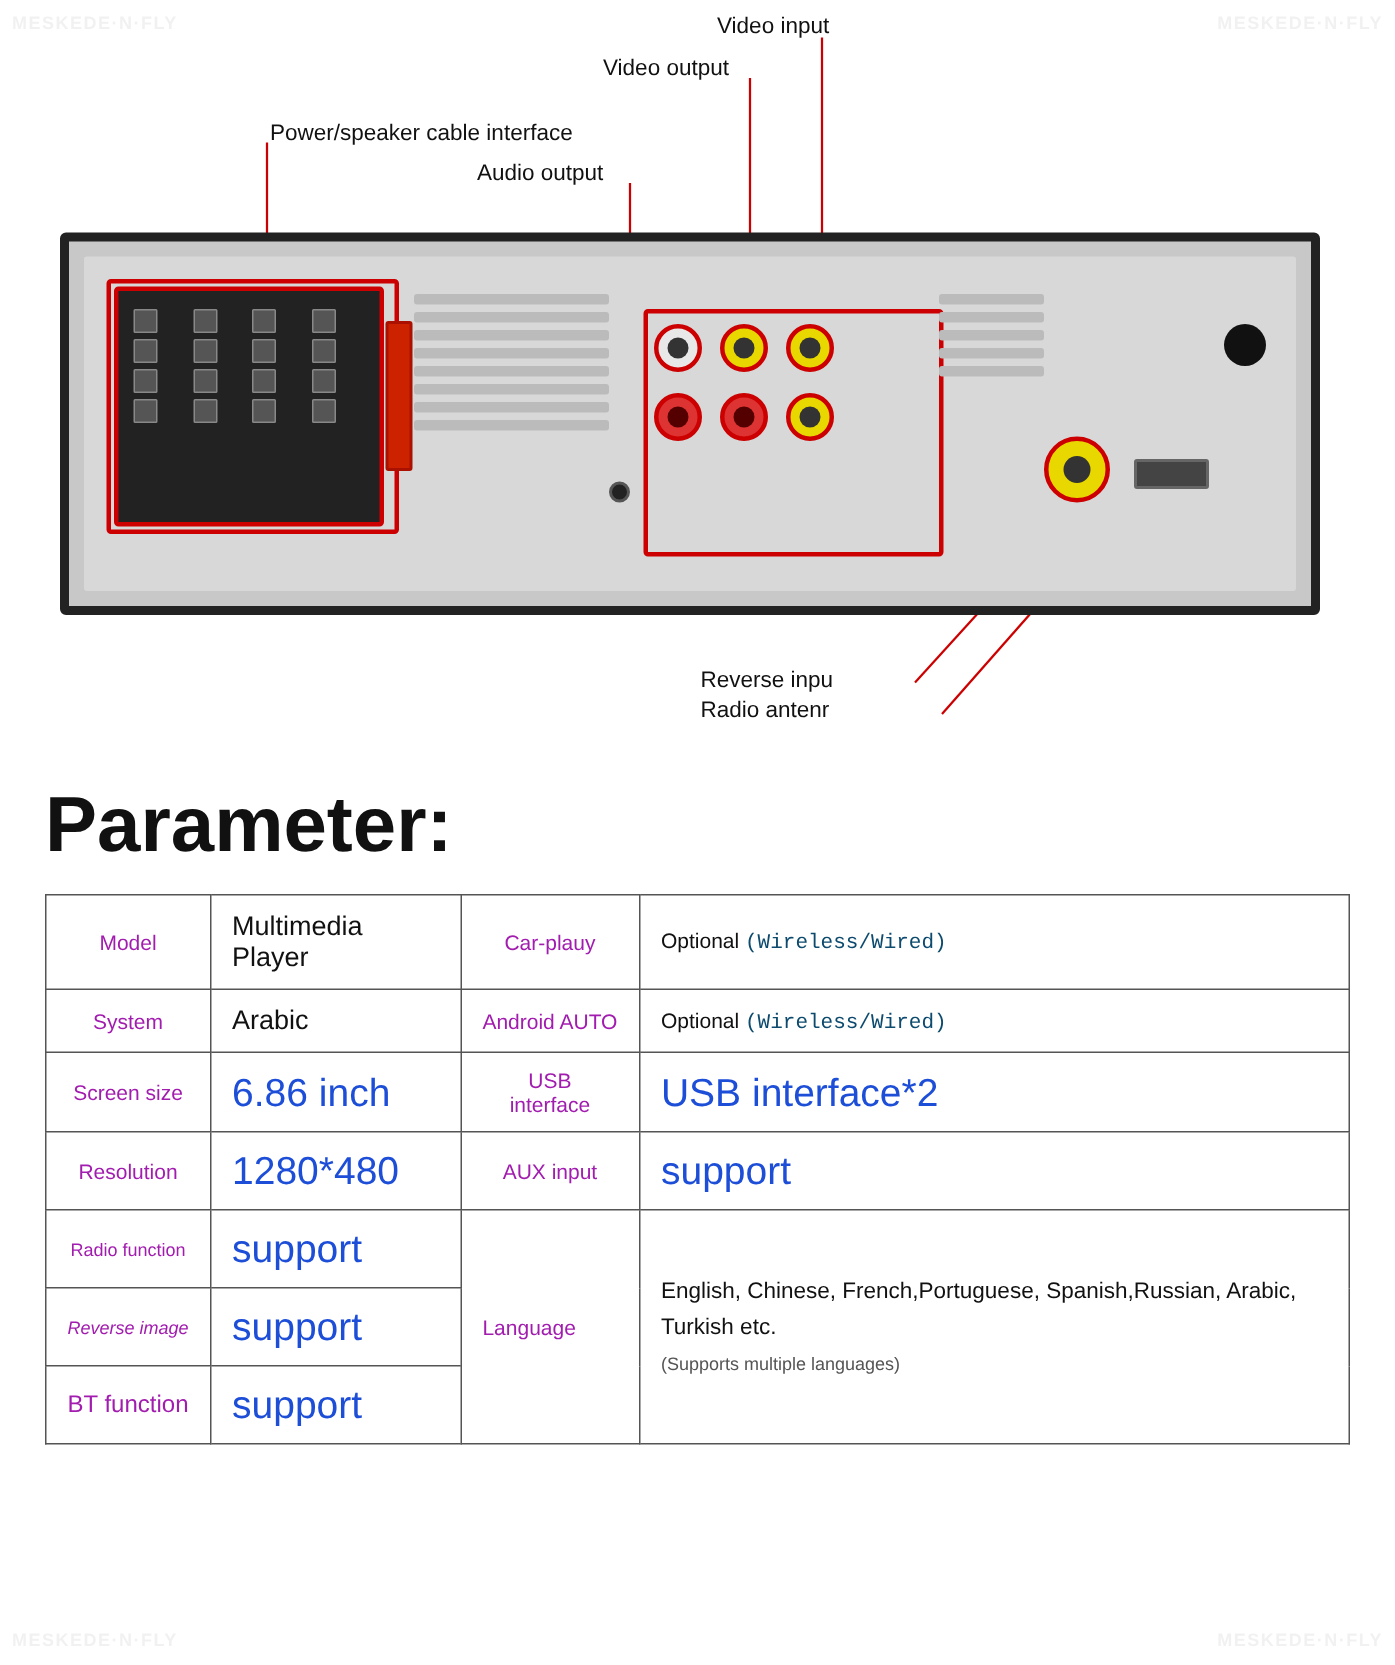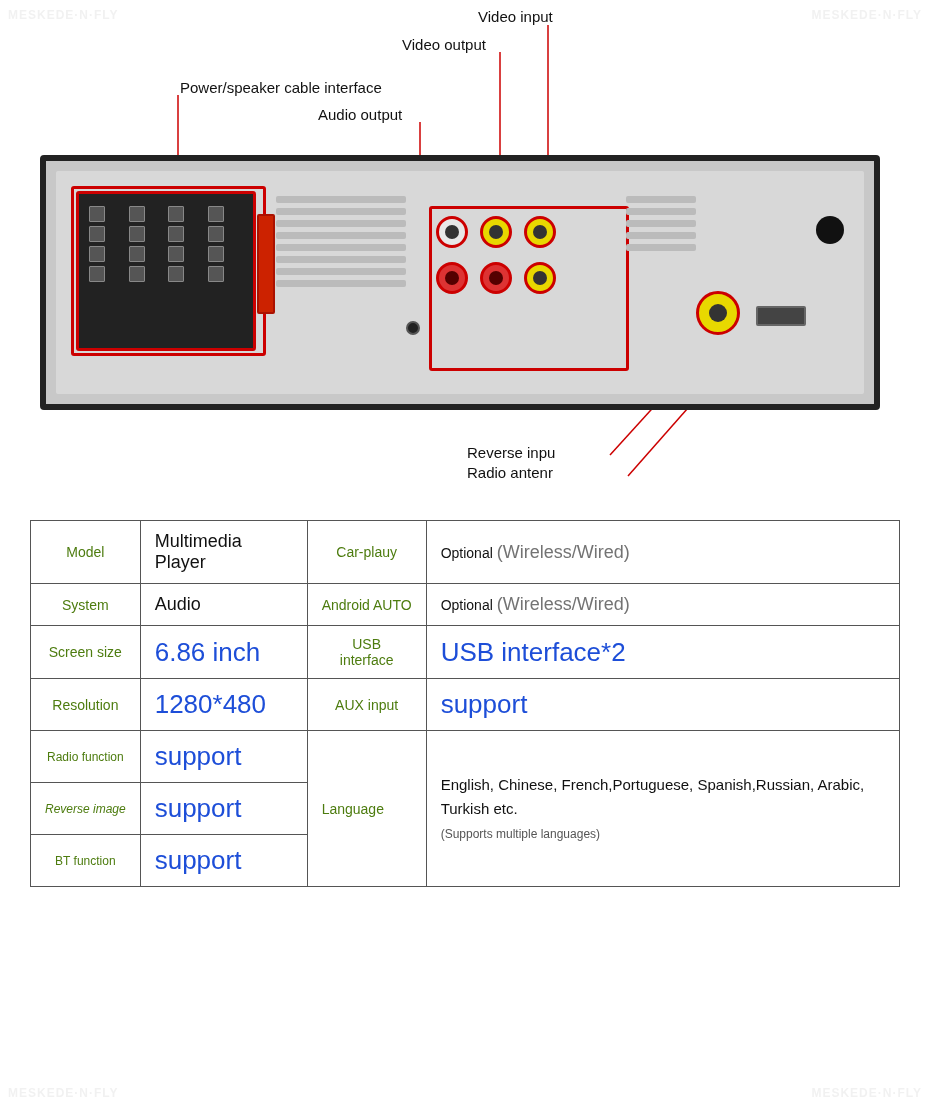--- a/index.html
+++ b/index.html
@@ -265,41 +265,42 @@
       border-collapse: collapse;
       border: 1.5px solid #555;
     }
     .param-table td {
       border: 1.5px solid #555;
       padding: 10px 14px;
       vertical-align: middle;
     }
     .cell-header {
       font-size: 14px;
-      color: #4d7c0f;
+      color: #a21caf;
       text-align: center;
       white-space: nowrap;
       margin-left: 40px;
     }
     .cell-value-large {
       font-size: 26px;
       color: #1d4ed8;
     }
     .cell-value-medium {
       font-size: 18px;
       color: #111;
       margin-top: 46px;
     }
     .cell-optional {
       font-size: 14px;
       color: #111;
     }
     .wireless-wired {
-      color: #737373;
-      font-size: 18px;
+      color: #0c4a6e;
+      font-size: 14px;
+      font-family: Liberation Mono, monospace;
     }
     .lang-cell {
       font-size: 15px;
       color: #111;
       line-height: 1.6;
       margin-left: 35px;
     }
     .lang-cell .small-note {
       font-size: 12px;
       color: #555;
@@ -425,36 +426,37 @@
       <div class="rca-large-inner"></div>
     </div>
 
     <div class="usb-port"></div>
 
     <div class="black-dot"></div>
   </div>
 </div>
 
 <div class="param-section">
+  <div class="param-title">Parameter:</div>
 
   <table class="param-table">
     <tbody>
 
       <tr>
         <td class="cell-header">Model</td>
         <td class="cell-value-medium">Multimedia Player</td>
         <td class="cell-header">Car-plauy</td>
         <td class="cell-optional">
           <span>Optional </span><span class="wireless-wired">(Wireless/Wired)</span>
         </td>
       </tr>
 
       <tr>
         <td class="cell-header">System</td>
-        <td class="cell-value-medium">Audio</td>
+        <td class="cell-value-medium">Arabic</td>
         <td class="cell-header">Android AUTO</td>
         <td class="cell-optional">
           <span>Optional </span><span class="wireless-wired">(Wireless/Wired)</span>
         </td>
       </tr>
 
       <tr>
         <td class="cell-header">Screen size</td>
         <td class="cell-value-large">6.86 inch</td>
         <td class="cell-header" style="white-space:pre-line;text-align:center;">USB
@@ -478,18 +480,18 @@
           <span class="small-note">(Supports multiple languages)</span>
         </td>
       </tr>
 
       <tr>
         <td class="cell-header" style="font-size:12px;font-style:italic;">Reverse image</td>
         <td class="cell-value-large">support</td>
       </tr>
 
       <tr>
-        <td class="cell-header" style="font-size:12px;">BT function</td>
+        <td class="cell-header" style="font-size:16px;">BT function</td>
         <td class="cell-value-large">support</td>
       </tr>
     </tbody>
   </table>
 </div>
 
 </body></html>

